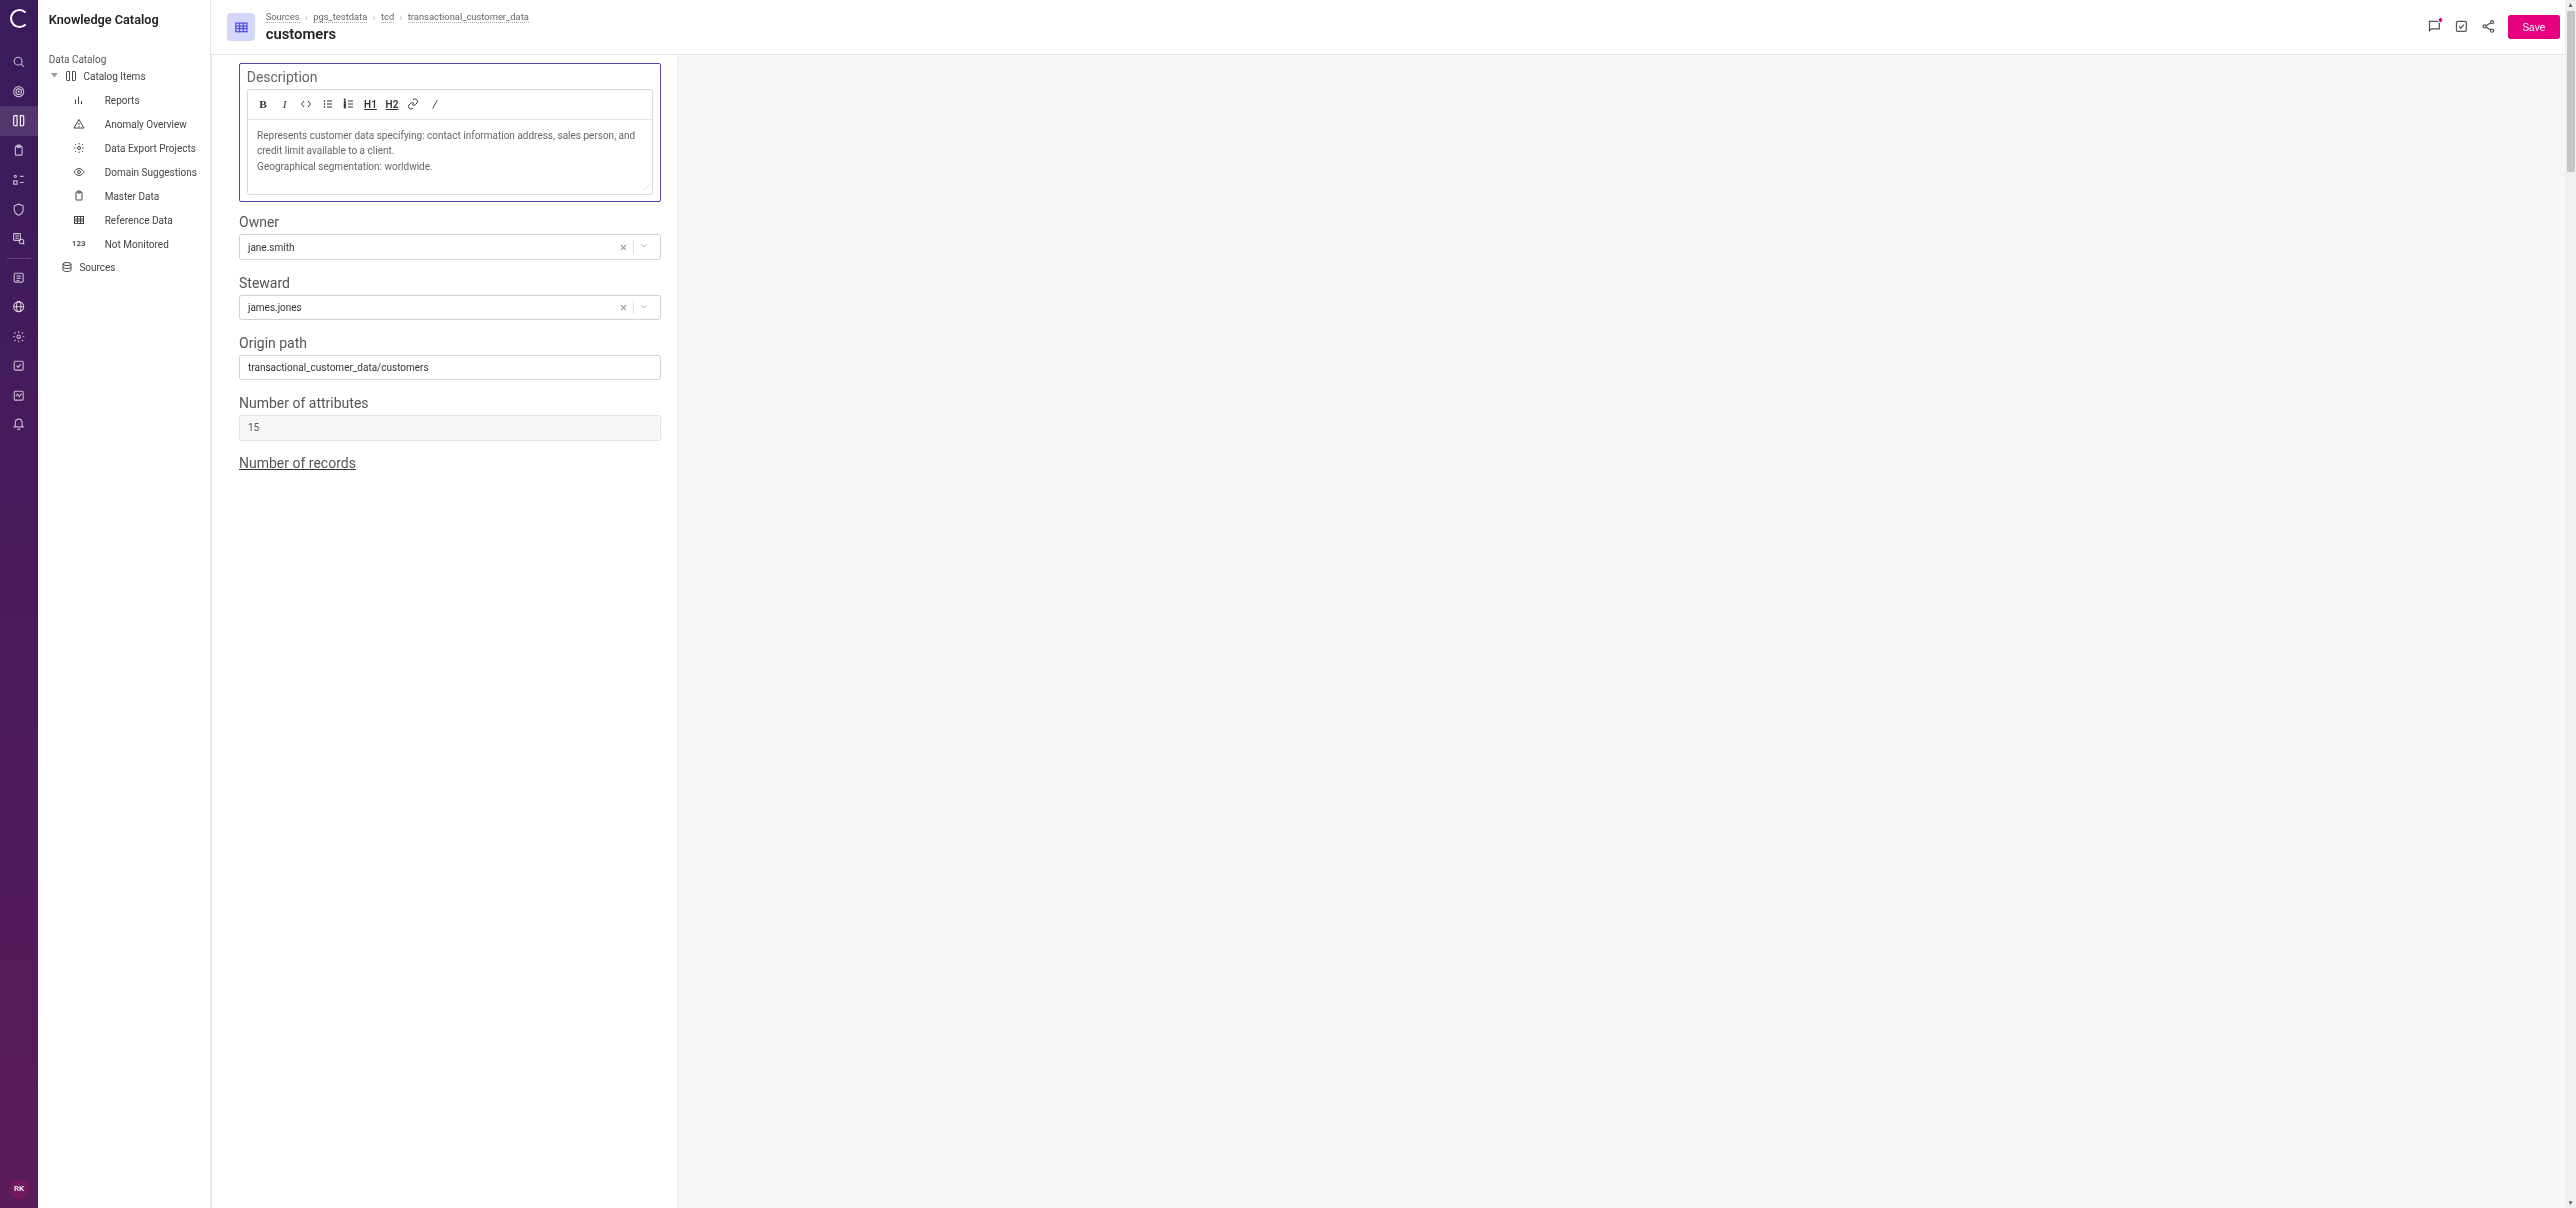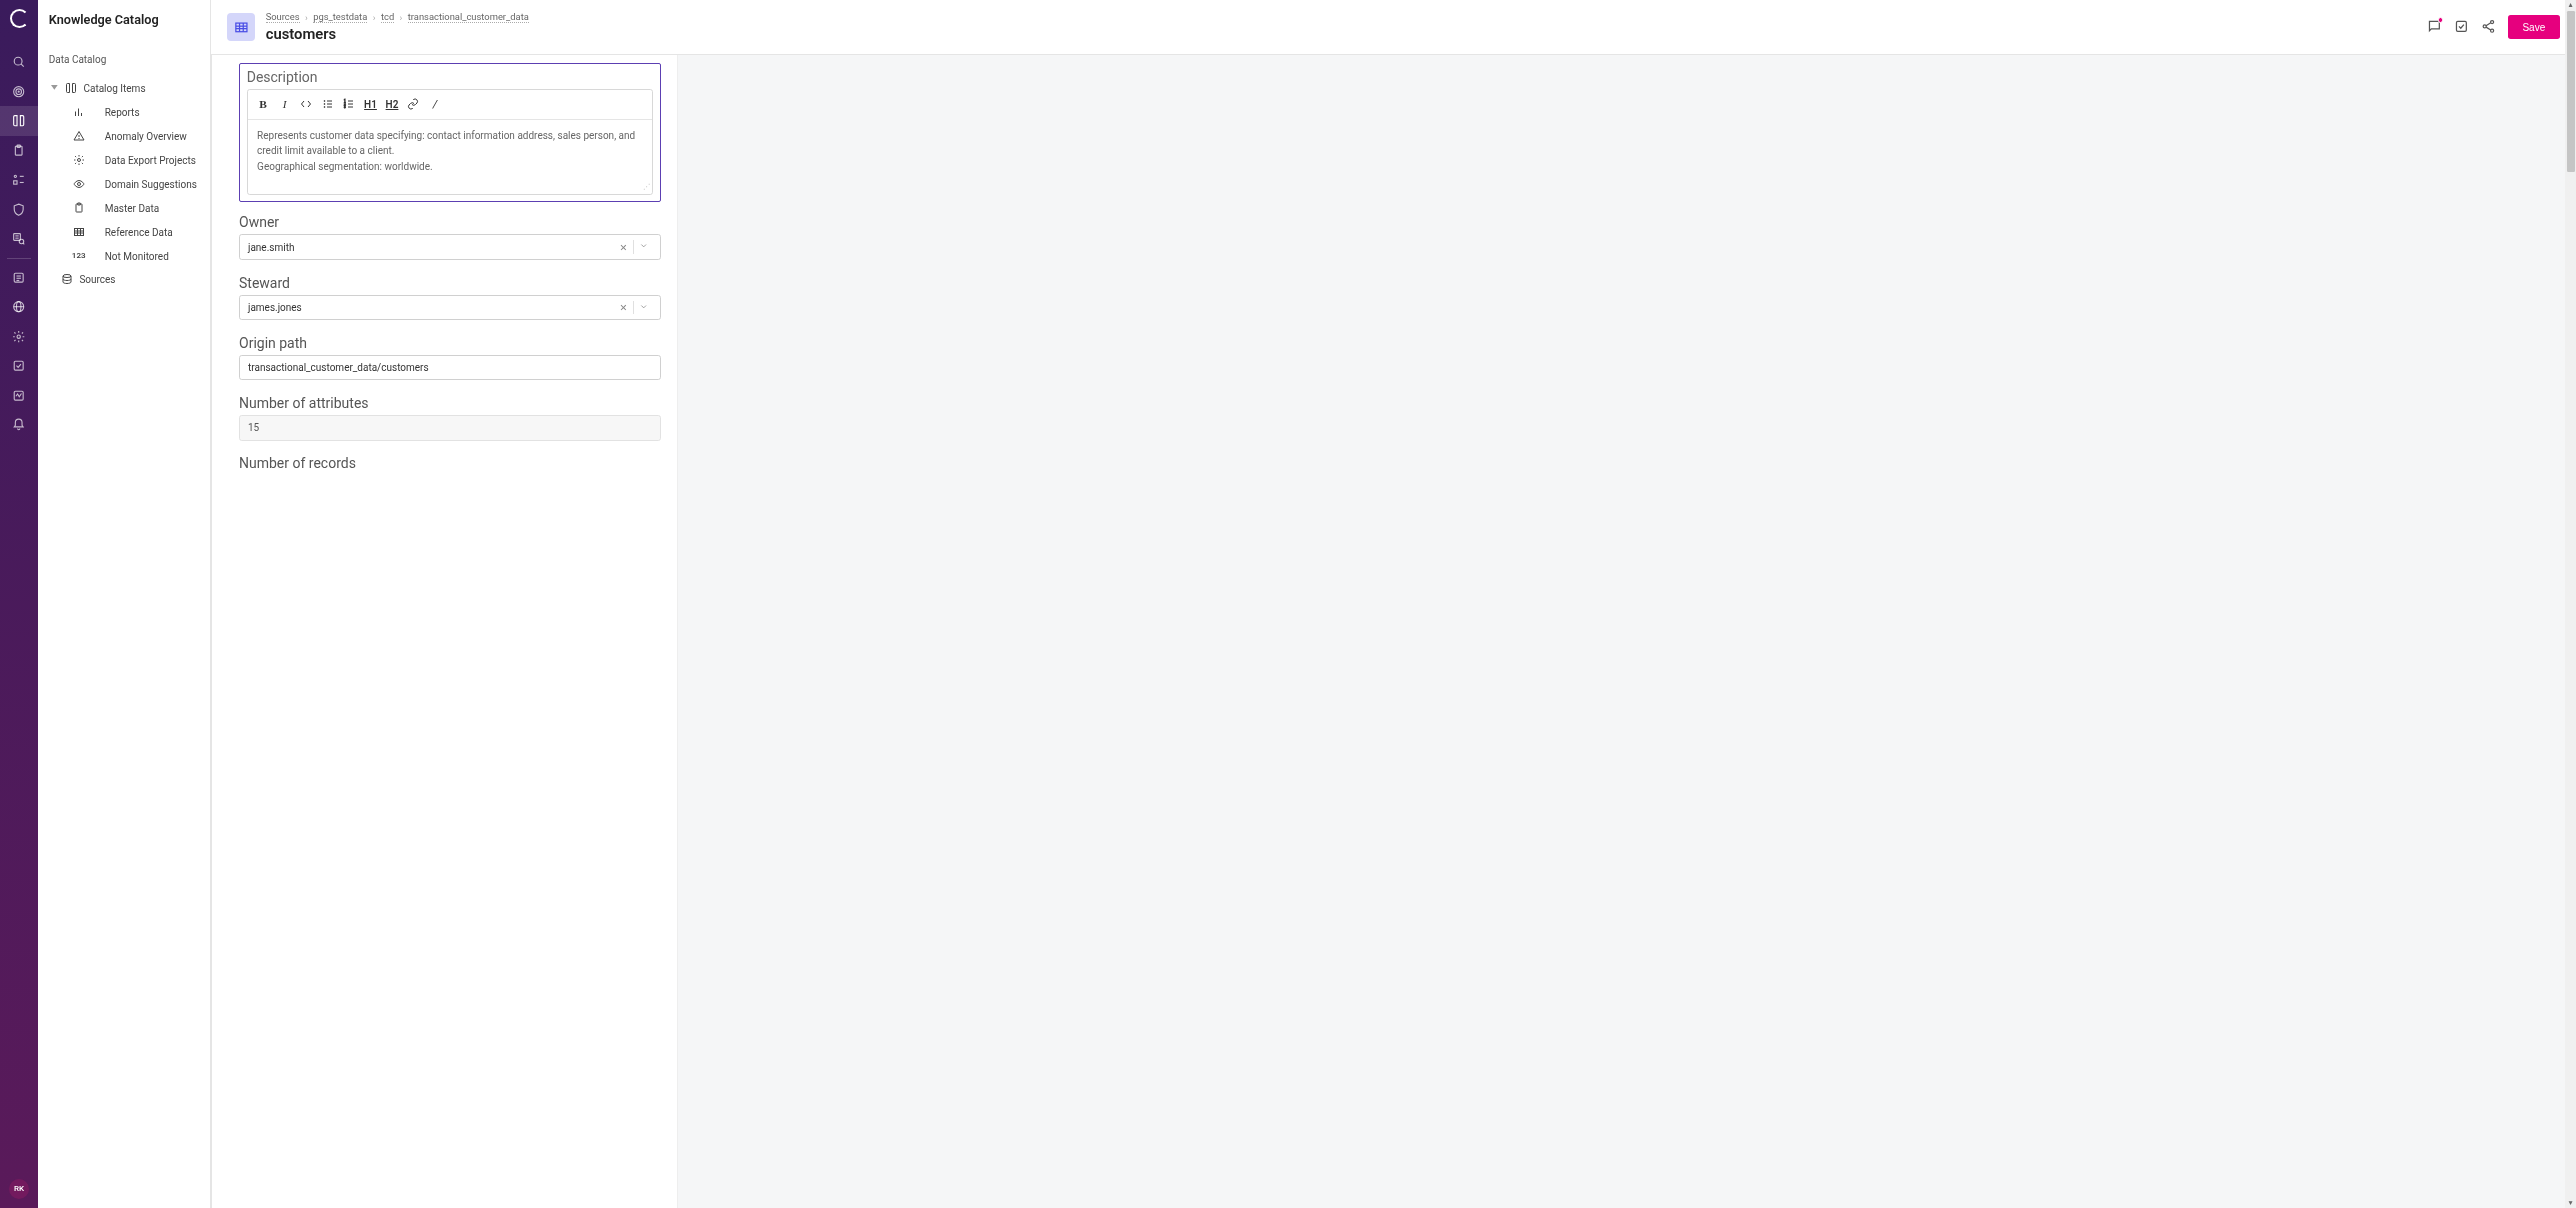--- a/index.html
+++ b/index.html
@@ -11,21 +11,21 @@
 .leftrail .logo { width: 19px; height: 19px; border: 2px solid #fff; border-radius: 50%; border-right-color: transparent; margin-bottom: 19px; position: relative; }
 .leftrail .rail-item { width: 38px; height: 29.5px; display: flex; align-items: center; justify-content: center; color: rgba(255,255,255,0.7); cursor: pointer; }
 .leftrail .rail-item.active { background: rgba(255,255,255,0.12); color: #fff; }
 .leftrail .rail-item svg { width: 13.4px; height: 13.4px; }
 .leftrail .rail-divider { width: 24px; height: 0.7px; background: rgba(255,255,255,0.18); margin: 4px 0; }
 .leftrail .rail-avatar { margin-top: auto; margin-bottom: 9.4px; width: 20px; height: 20px; border-radius: 50%; background: #731a5e; color: #fff; display: flex; align-items: center; justify-content: center; font-size: 8px; font-weight: 500; }
 
 
 .sidebar { width: 173px; border-right: 0.7px solid #e5e5e5; background: #fff; padding: 12px 10.7px; flex-shrink: 0; }
 .sidebar .product { font-size: 12.7px; font-weight: 600; color: #222; margin-bottom: 27px; }
-.sidebar .section-label { font-size: 10px; color: #555; margin-bottom: 12px; }
+.sidebar .section-label { font-size: 10px; color: #555; }
 .tree-row { display: flex; align-items: center; gap: 6.7px; padding: 5.4px 0 5.4px 2.7px; color: #444; cursor: pointer; font-size: 10px; }
 .tree-row .chev { color: #888; }
 .tree-row svg.ic { width: 12px; height: 12px; flex-shrink: 0; color: #444; }
 .tree-children { margin-left: 24px; }
 .tree-child { display: flex; align-items: flex-end; gap: 20px; padding: 6px 0; color: #444; cursor: pointer; font-size: 10px; }
 .tree-child svg, .tree-child .glyph { width: 12px; height: 12px; flex-shrink: 0; color: #444; }
 .tree-child .glyph { font-size: 8px; font-weight: 600; display: flex; align-items: center; justify-content: center; }
 
 
 .maincol { flex: 1; display: flex; flex-direction: column; min-width: 0; }
@@ -379,21 +379,21 @@
         <div class="field-group">
           <label class="field-label">Origin path</label>
           <div class="text-field">transactional_customer_data/customers</div>
         </div>
 
         <div class="field-group">
           <label class="field-label">Number of attributes</label>
           <div class="text-field readonly">15</div>
         </div>
 
-        <div class="field-group" style="margin-bottom:0;">
+        <div class="field-group" style="margin-bottom:0;text-decoration:underline;">
           <label class="field-label">Number of records</label>
         </div>
 
       </div>
     </div>
   </div>
 
   <div class="scrollbar-fake">
     <div class="up">▲</div>
     <div class="thumb"></div>

